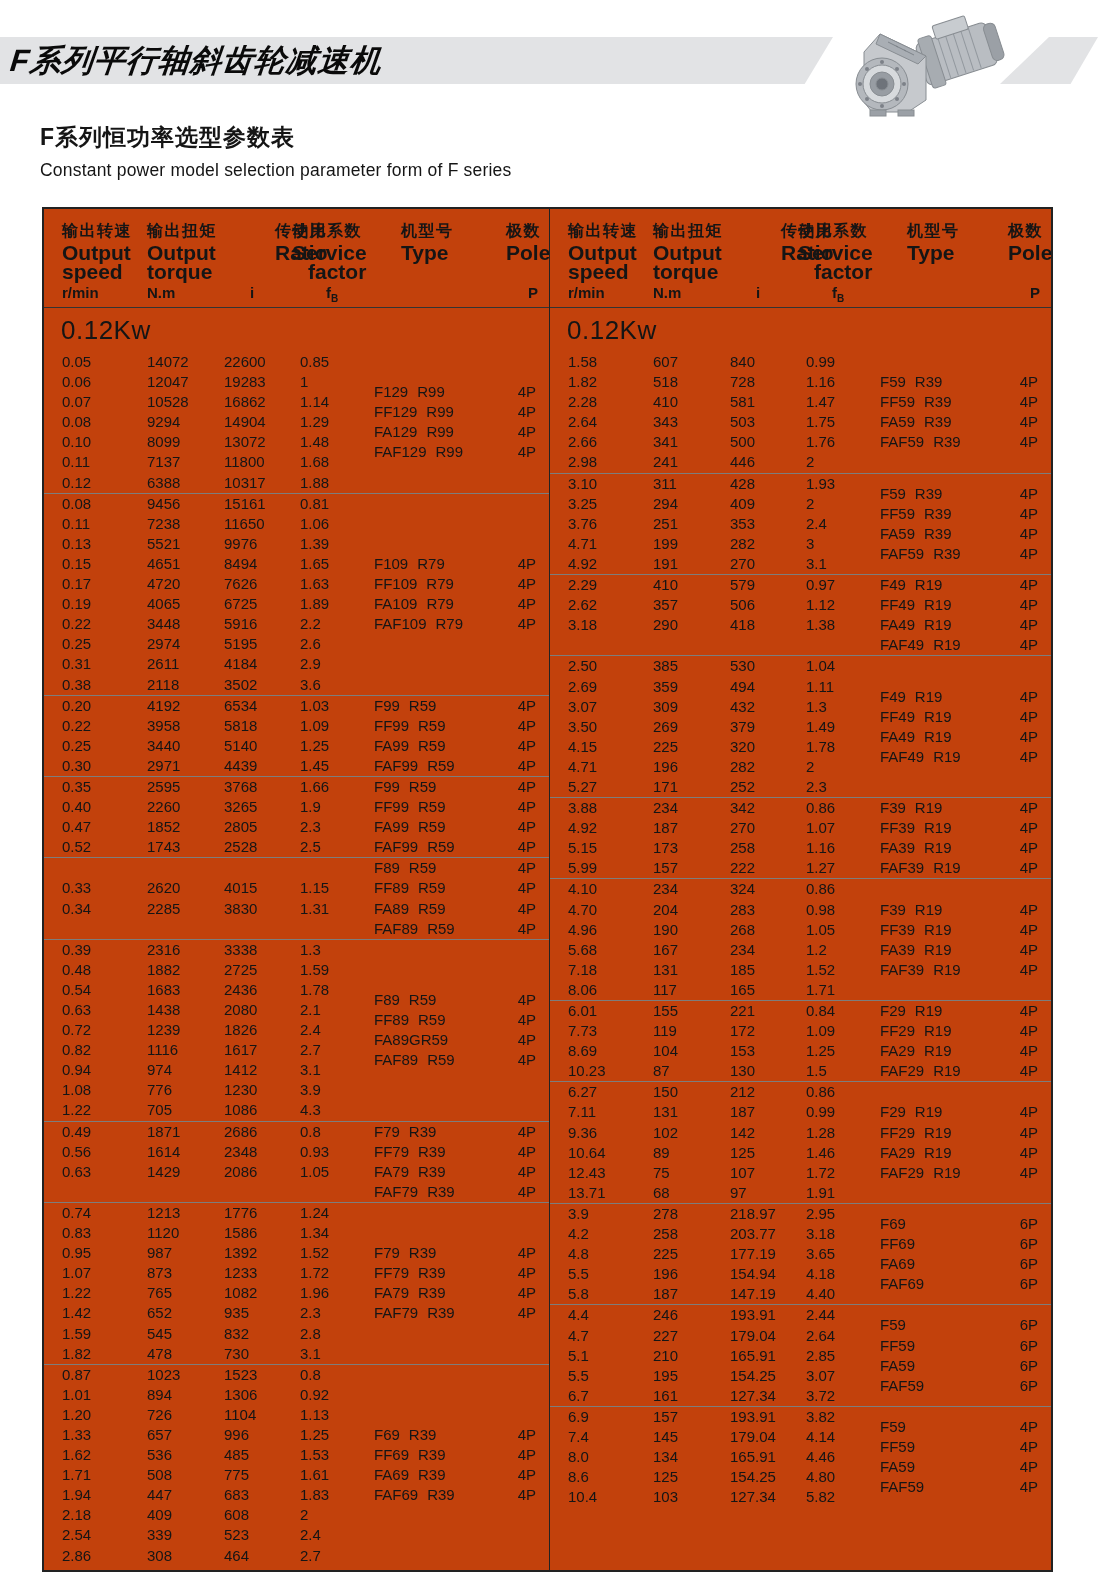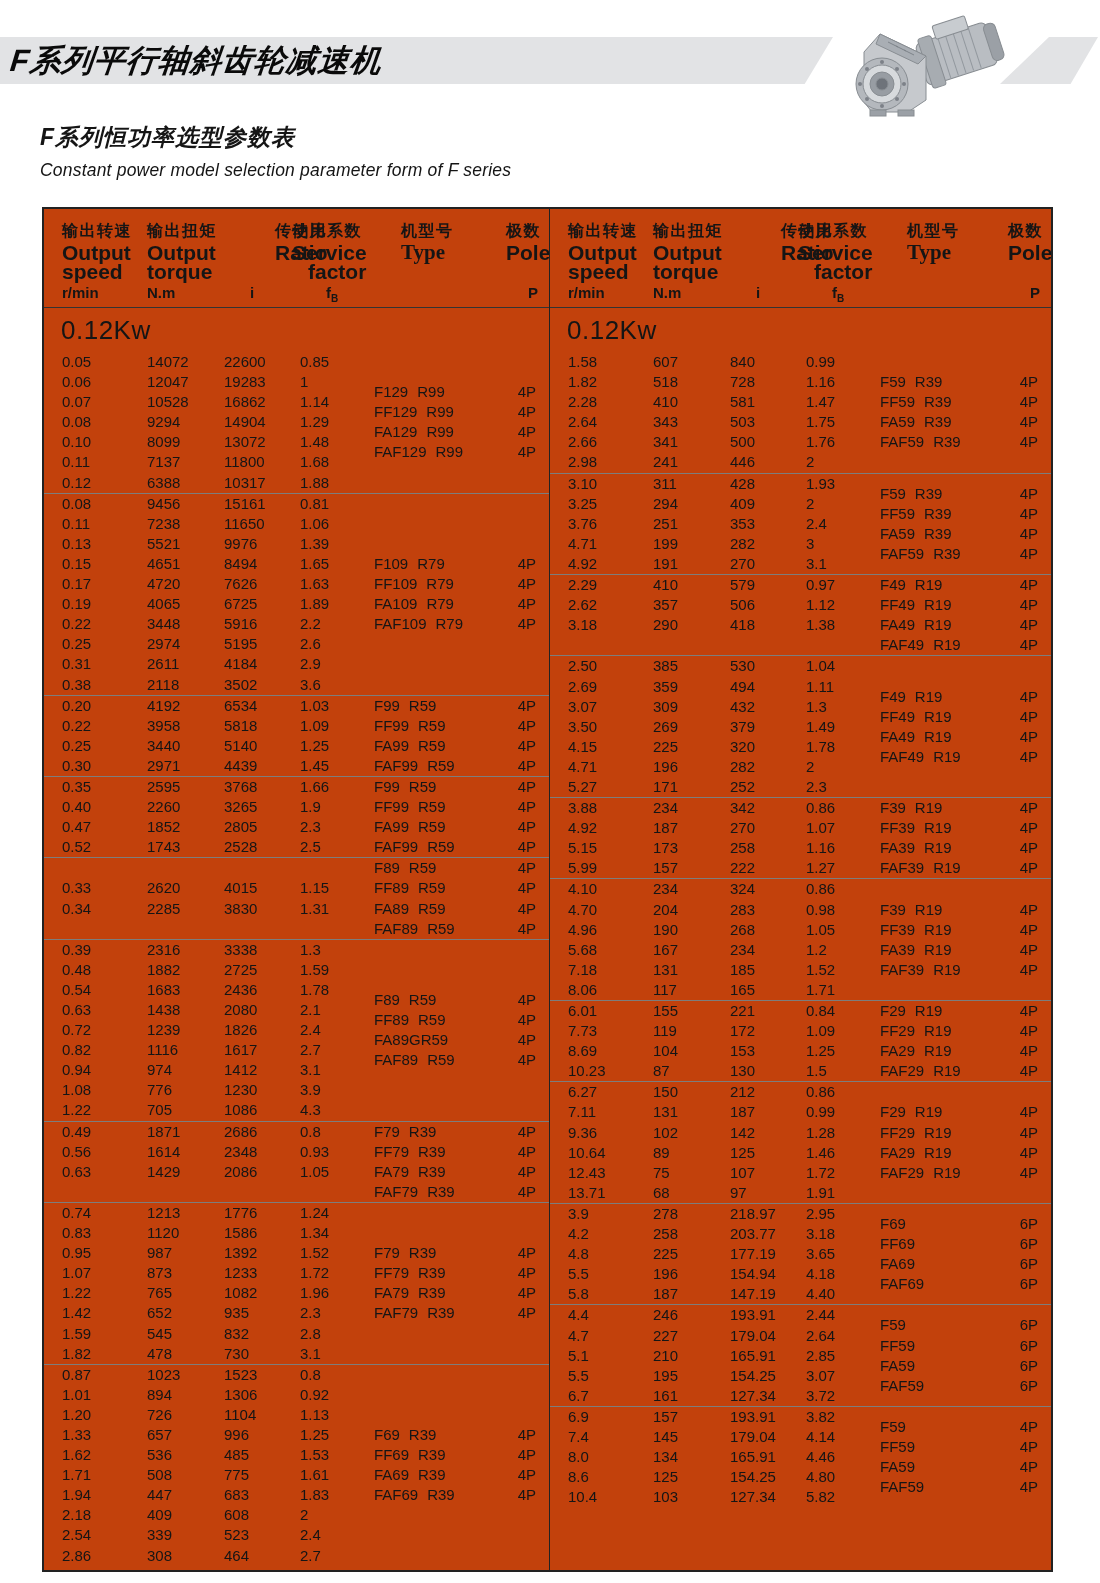--- a/index.html
+++ b/index.html
@@ -17,21 +17,21 @@
     position:absolute; left:1000px; top:37px; width:98px; height:47px;
     background:#e2e3e5; clip-path:polygon(50% 0,100% 0,72% 100%,0 100%);
   }
   .banner-title {
     position:absolute; left:8px; top:40px; font-size:31px; font-weight:bold;
     font-style:italic; letter-spacing:1px; color:#0a0a0a;
     transform:skewX(-6deg); transform-origin:left bottom; white-space:nowrap;
   }
   .product { position:absolute; left:842px; top:4px; }
   
-  .section-head { margin:4px 0 0 40px;font-style:italic; }
+  .section-head { margin:4px 0 0 40px; }
   .sec-zh { font-size:23px; font-weight:bold; letter-spacing:1px; }
   .sec-en { font-size:17.5px; margin-top:7px; letter-spacing:0.2px; }
   
   .ptable {
     margin:26px 0 0 42px; width:1011px; height:1365px; border:2px solid #222;
     box-sizing:border-box; display:flex; background:#c2410c;
   }
   .half { width:506px; box-sizing:border-box; display:flex; flex-direction:column; overflow:hidden; }
   .half.right { width:503px; border-left:1.5px solid #222; }
   .half-header {
@@ -41,21 +41,21 @@
   }
   .hcell { overflow:visible; white-space:nowrap; }
   .hzh { font-size:16px; font-weight:bold; letter-spacing:1.5px; height:22px; line-height:20px; }
   .hen { font-size:21px; font-weight:bold; height:19px; line-height:19px; }
   .hunit { font-size:15px; font-weight:bold; height:20px; line-height:20px; margin-top:2px; }
   .hunit sub { font-size:10px; }
   .c3 .hzh, .c3 .hen { padding-left:4px;margin-left:47px; }
   .c3 .hunit { padding-left:26px; }
   .c4 .hen2 { padding-left:16px; }
   .c4 .hunit { padding-left:34px; }
-  .c5 { padding-left:27px;font-family:Liberation Serif, serif; }
+  .c5 { padding-left:27px; }
   .c6 { padding-left:17px; }
   .c6 .hunit { padding-left:22px; }
   .power { height:44px; box-sizing:border-box; font-size:26px; padding:7px 0 0 17px; letter-spacing:0.5px; }
   .blocks { flex:1; overflow:hidden; display:flex; flex-direction:column; }
   .block { display:flex; }
   .blocks .block + .block { border-top:1px solid #7d7d7d; }
   .num-rows { padding-left:18px; width:312px; box-sizing:content-box; }
   .nrow { display:grid; grid-template-columns:85px 77px 76px 74px; height:20.1px; line-height:20.1px; }
   .ncell { font-size:15px; white-space:nowrap; }
   .type-col { flex:1; display:flex; flex-direction:column; justify-content:center; padding-right:13px; }

